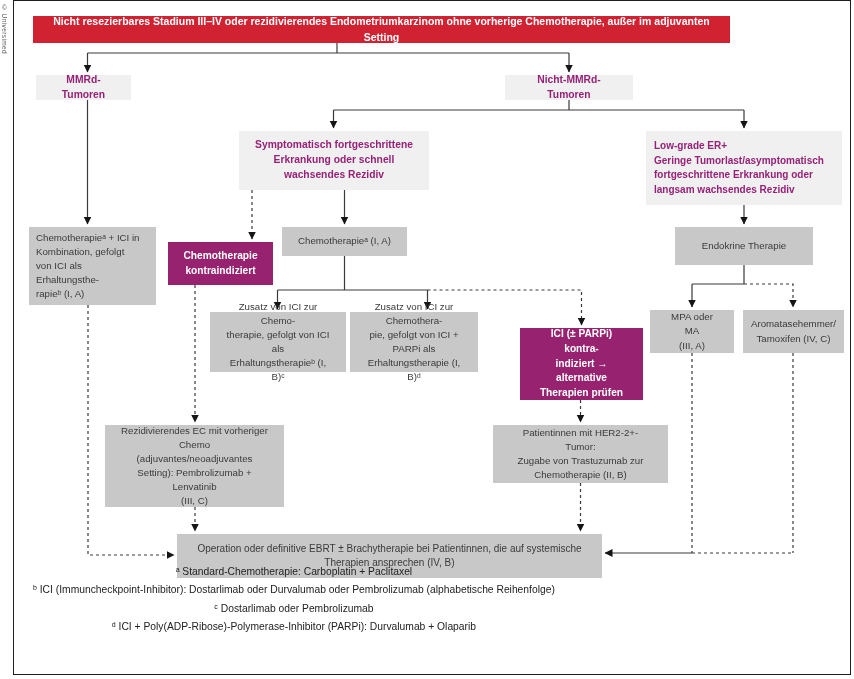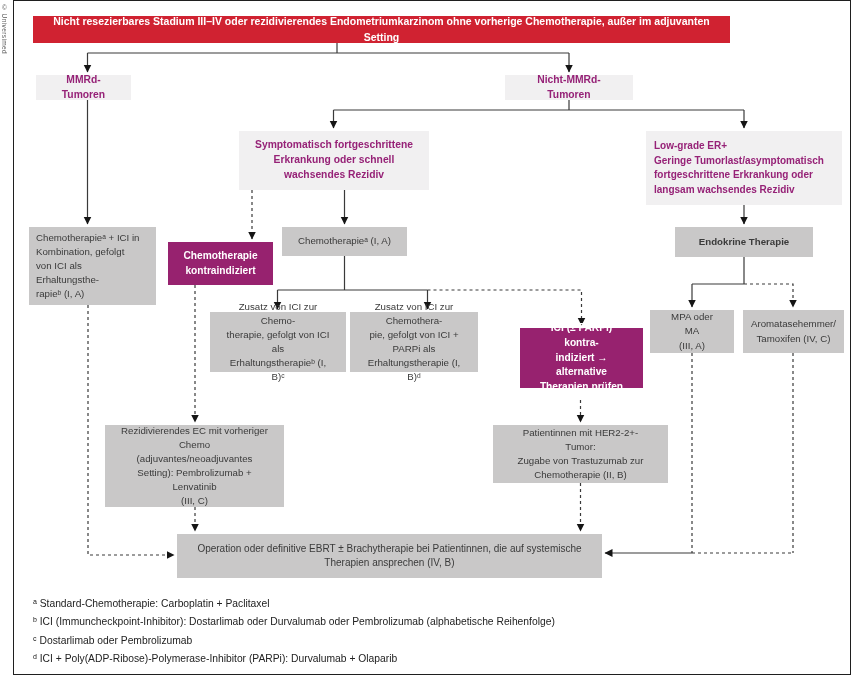--- a/index.html
+++ b/index.html
@@ -16,31 +16,31 @@
   .magenta{background:#97226f;color:#ffffff;font-weight:bold;font-size:10.2px;}
   .banner{left:33px;top:16px;width:697px;height:27px;background:#d02231;color:#fff;
           font-weight:bold;font-size:10.5px;white-space:normal;}
   .n-mmrd{left:36px;top:75px;width:95px;height:25px;}
   .n-nichtmmrd{left:505px;top:75px;width:128px;height:25px;}
   .n-sympt{left:239px;top:131px;width:190px;height:59px;}
   .n-lowgrade{left:646px;top:131px;width:196px;height:74px;font-size:10px;justify-content:flex-start;text-align:left;padding-left:8px;}
   .n-chemoici{left:29px;top:227px;width:127px;height:78px;justify-content:flex-start;text-align:left;padding-left:7px;}
   .n-chemokontra{left:168px;top:242px;width:105px;height:43px;}
   .n-chemoia{left:282px;top:227px;width:125px;height:29px;}
-  .n-endokrin{left:675px;top:227px;width:138px;height:30px;font-weight:bold;}
+  .n-endokrin{left:675px;top:227px;width:138px;height:38px;}
   .n-zusatz1{left:210px;top:312px;width:136px;height:60px;}
   .n-zusatz2{left:350px;top:312px;width:128px;height:60px;}
-  .n-icikontra{left:520px;top:328px;width:123px;height:60px;}
+  .n-icikontra{left:520px;top:328px;width:123px;height:72px;}
   .n-mpa{left:650px;top:310px;width:84px;height:43px;}
   .n-aromatase{left:743px;top:310px;width:101px;height:43px;}
   .n-rezidiv{left:105px;top:425px;width:179px;height:82px;}
   .n-her2{left:493px;top:425px;width:175px;height:58px;}
   .n-operation{left:177px;top:534px;width:425px;height:44px;font-size:10px;}
 
-  .footnotes{position:absolute;left:33px;top:596px;}
+  .footnotes{position:absolute;left:33px;top:564px;text-align:center;}
   .footnote{font-size:10.3px;color:#222;margin:0 0 3px 0;line-height:1.5;}
 </style>
 </head>
 <body>
 
 <div class="canvas">
   <div class="copyright">© Universimed</div>
   <div class="frame"></div>
 
   <svg class="connectors" width="854" height="679" viewBox="0 0 854 679">

